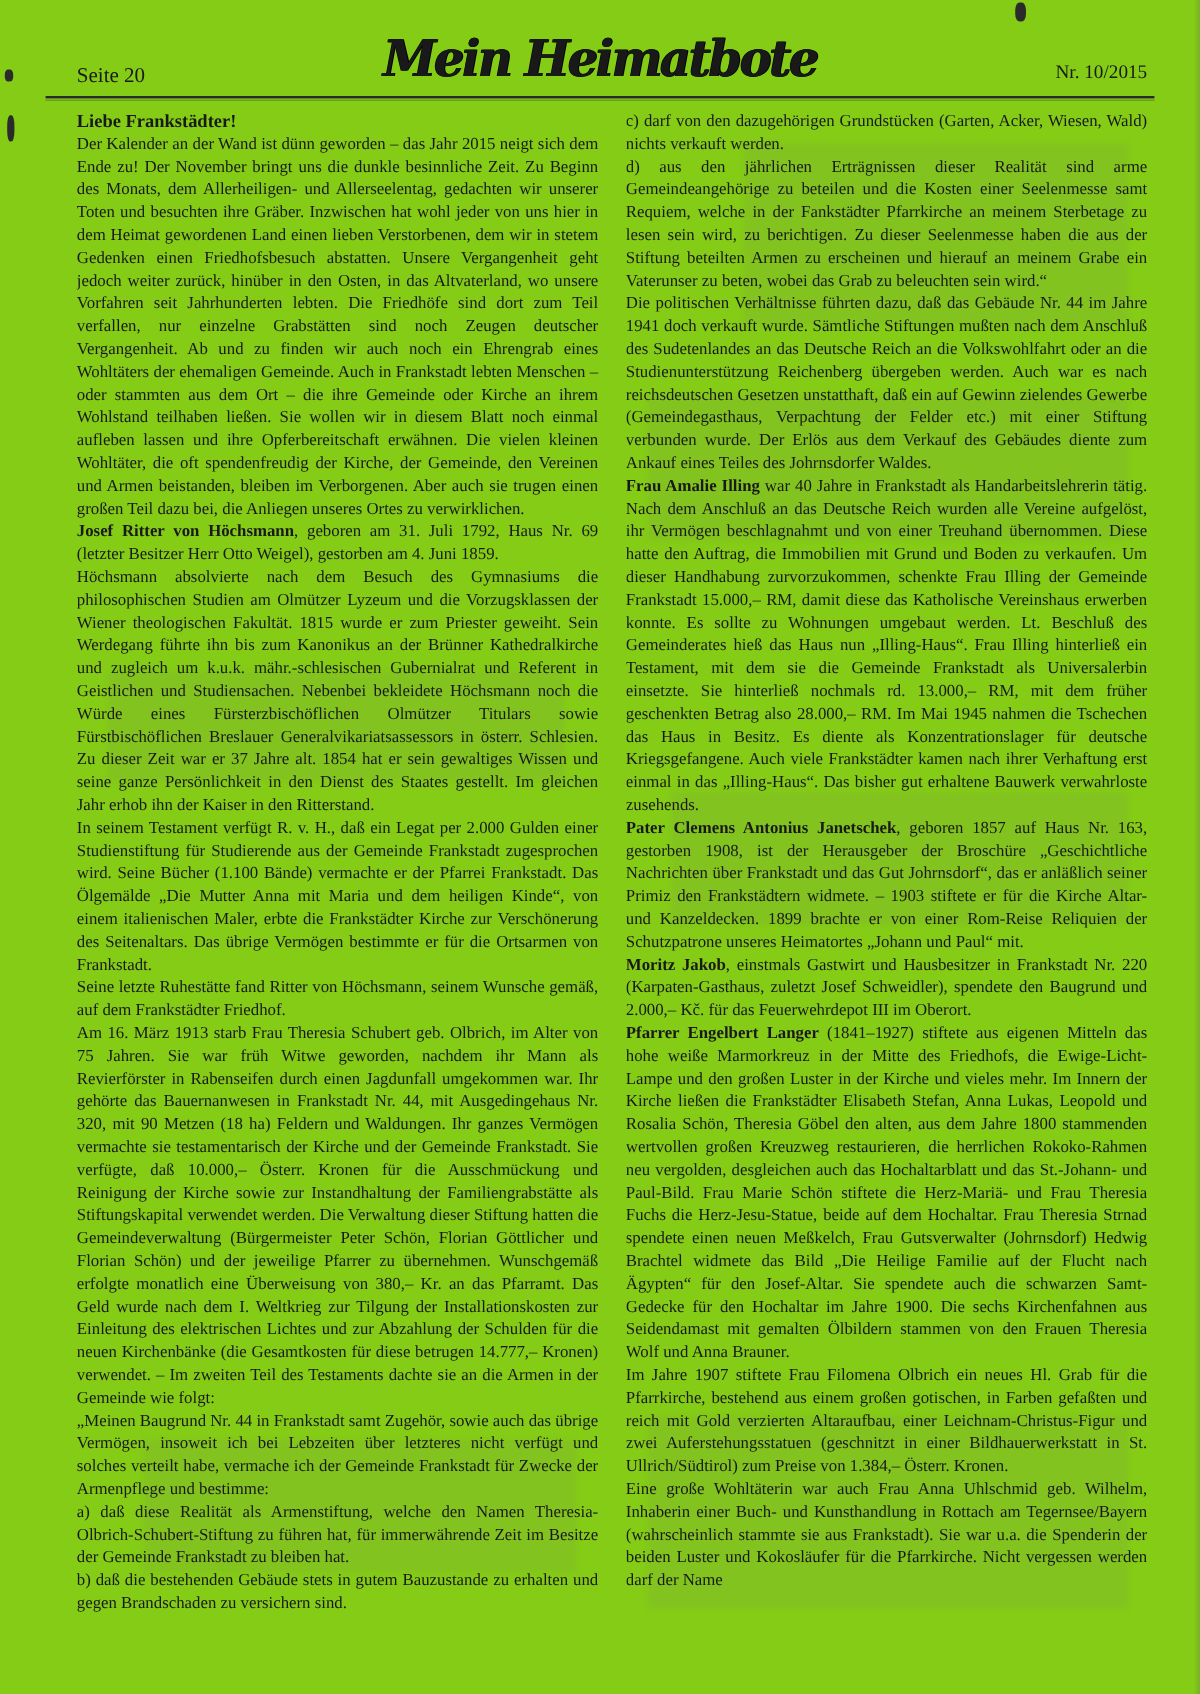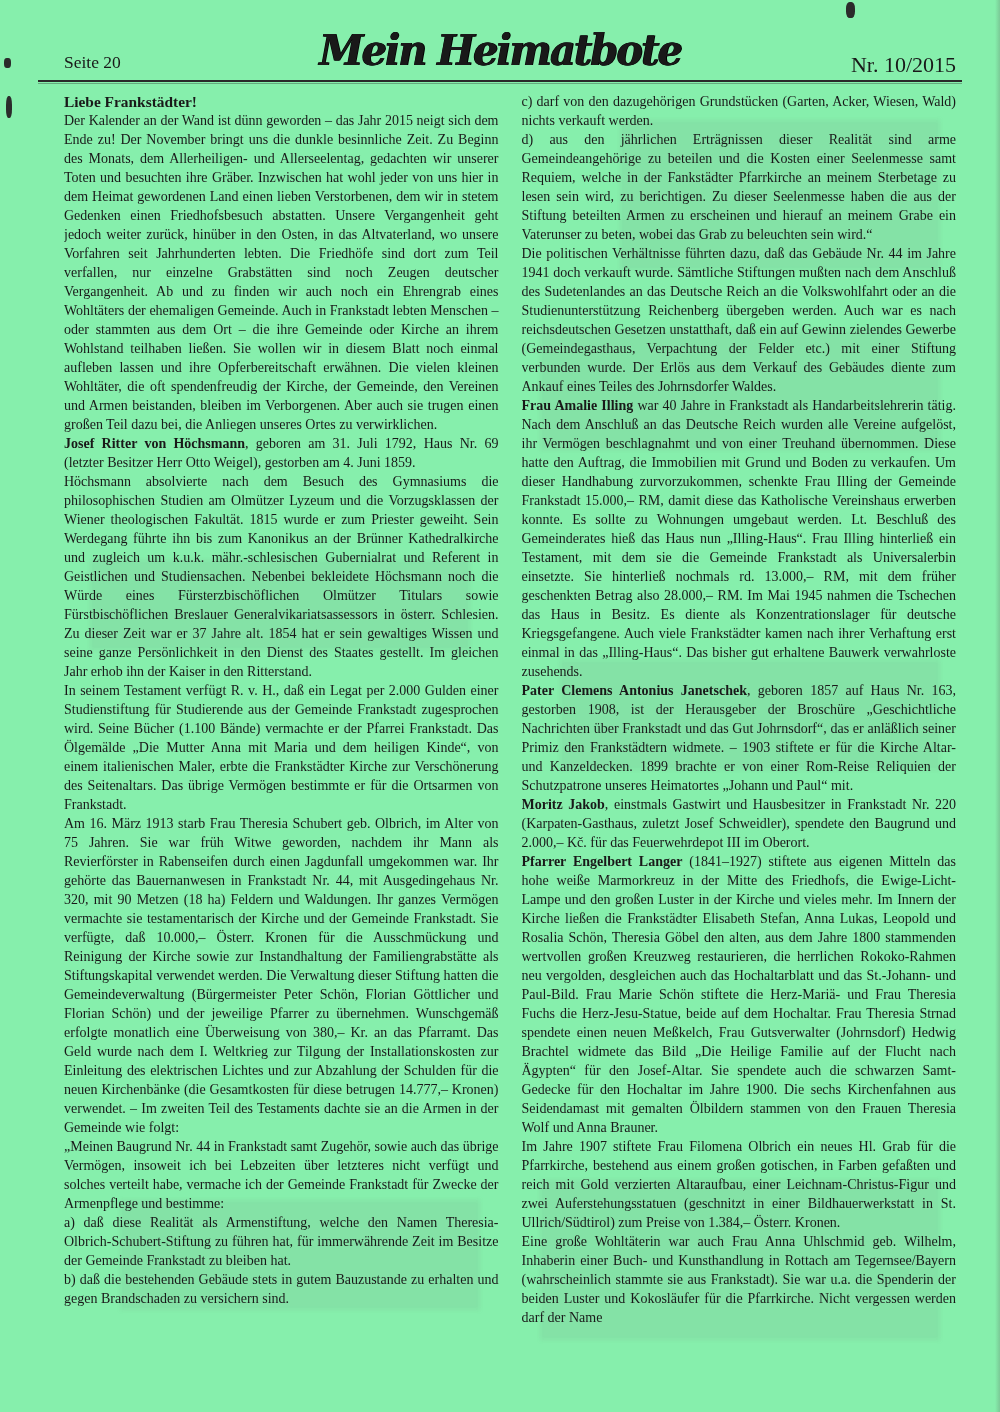--- a/index.html
+++ b/index.html
@@ -1,28 +1,28 @@
 <!DOCTYPE html>
 <html><head>
 <meta charset="utf-8">
 <style>
   html,body{margin:0;padding:0;background:#e8e7e3;}
   .page{
     position:relative;
     width:1000px;height:1412px;
     margin:0 auto;
-    background:#86efac;
+    background:#84cc16;
     overflow:hidden;
     font-family:"Liberation Serif", serif;
     color:#191919;
   }
   
   .header{position:absolute;top:0;left:0;width:100%;height:82px;}
   .page-label{position:absolute;left:64px;top:52px;font-size:17.5px;}
-  .issue-label{position:absolute;right:44px;top:52px;font-size:22px;}
+  .issue-label{position:absolute;right:44px;top:52px;font-size:16px;}
   .masthead{
     position:absolute;left:0;top:26px;width:100%;
     text-align:center;
     font-family:"DejaVu Serif", serif;
     font-weight:700;font-style:italic;
     font-size:40px;line-height:48px;
     letter-spacing:-2px;
     transform:scaleY(1.05);
     text-shadow:0.8px 0 0 #000, -0.4px 0 0 #000;
   }
@@ -71,20 +71,21 @@
   <div class="rule"></div>
 
   <div class="columns">
 
     <div class="col">
       <h2>Liebe Frankstädter!</h2>
       <p><span>Der Kalender an der Wand ist dünn geworden – das Jahr 2015 neigt sich dem Ende zu! Der November bringt uns die dunkle besinnliche Zeit. Zu Beginn des Monats, dem Allerheiligen- und Allerseelentag, gedachten wir unserer Toten und besuchten ihre Gräber. Inzwischen hat wohl jeder von uns hier in dem Heimat gewordenen Land einen lieben Verstorbenen, dem wir in stetem Gedenken einen Friedhofsbesuch abstatten. Unsere Vergangenheit geht jedoch weiter zurück, hinüber in den Osten, in das Altvaterland, wo unsere Vorfahren seit Jahrhunderten lebten. Die Friedhöfe sind dort zum Teil verfallen, nur einzelne Grabstätten sind noch Zeugen deutscher Vergangenheit. Ab und zu finden wir auch noch ein Ehrengrab eines Wohltäters der ehemaligen Gemeinde. Auch in Frankstadt lebten Menschen – oder stammten aus dem Ort – die ihre Gemeinde oder Kirche an ihrem Wohlstand teilhaben ließen. Sie wollen wir in diesem Blatt noch einmal aufleben lassen und ihre Opferbereitschaft erwähnen. Die vielen kleinen Wohltäter, die oft spendenfreudig der Kirche, der Gemeinde, den Vereinen und Armen beistanden, bleiben im Verborgenen. Aber auch sie trugen einen großen Teil dazu bei, die Anliegen unseres Ortes zu verwirklichen.</span></p>
       <p><span class="lead">Josef Ritter von Höchsmann</span><span>, geboren am 31. Juli 1792, Haus Nr. 69 (letzter Besitzer Herr Otto Weigel), gestorben am 4. Juni 1859.</span></p>
       <p><span>Höchsmann absolvierte nach dem Besuch des Gymnasiums die philosophischen Studien am Olmützer Lyzeum und die Vorzugsklassen der Wiener theologischen Fakultät. 1815 wurde er zum Priester geweiht. Sein Werdegang führte ihn bis zum Kanonikus an der Brünner Kathedralkirche und zugleich um k.u.k. mähr.-schlesischen Gubernialrat und Referent in Geistlichen und Studiensachen. Nebenbei bekleidete Höchsmann noch die Würde eines Fürsterzbischöflichen Olmützer Titulars sowie Fürstbischöflichen Breslauer Generalvikariatsassessors in österr. Schlesien. Zu dieser Zeit war er 37 Jahre alt. 1854 hat er sein gewaltiges Wissen und seine ganze Persönlichkeit in den Dienst des Staates gestellt. Im gleichen Jahr erhob ihn der Kaiser in den Ritterstand.</span></p>
       <p><span>In seinem Testament verfügt R. v. H., daß ein Legat per 2.000 Gulden einer Studienstiftung für Studierende aus der Gemeinde Frankstadt zugesprochen wird. Seine Bücher (1.100 Bände) vermachte er der Pfarrei Frankstadt. Das Ölgemälde „Die Mutter Anna mit Maria und dem heiligen Kinde“, von einem italienischen Maler, erbte die Frankstädter Kirche zur Verschönerung des Seitenaltars. Das übrige Vermögen bestimmte er für die Ortsarmen von Frankstadt.</span></p>
+      <p><span>Seine letzte Ruhestätte fand Ritter von Höchsmann, seinem Wunsche gemäß, auf dem Frankstädter Friedhof.</span></p>
       <p><span>Am 16. März 1913 starb Frau Theresia Schubert geb. Olbrich, im Alter von 75 Jahren. Sie war früh Witwe geworden, nachdem ihr Mann als Revierförster in Rabenseifen durch einen Jagdunfall umgekommen war. Ihr gehörte das Bauernanwesen in Frankstadt Nr. 44, mit Ausgedingehaus Nr. 320, mit 90 Metzen (18  ha) Feldern und Waldungen. Ihr ganzes Vermögen vermachte sie testamentarisch der Kirche und der Gemeinde Frankstadt. Sie verfügte, daß 10.000,– Österr. Kronen für die Ausschmückung und Reinigung der Kirche sowie zur Instandhaltung der Familiengrabstätte als Stiftungskapital verwendet werden. Die Verwaltung dieser Stiftung hatten die Gemeindeverwaltung (Bürgermeister Peter Schön, Florian Göttlicher und Florian Schön) und der jeweilige Pfarrer zu übernehmen. Wunschgemäß erfolgte monatlich eine Überweisung von 380,– Kr. an das Pfarramt. Das Geld wurde nach dem I. Weltkrieg zur Tilgung der Installationskosten zur Einleitung des elektrischen Lichtes und zur Abzahlung der Schulden für die neuen Kirchenbänke (die Gesamtkosten für diese betrugen 14.777,– Kronen) verwendet. – Im zweiten Teil des Testaments dachte sie an die Armen in der Gemeinde wie folgt:</span></p>
       <p><span>„Meinen Baugrund Nr. 44 in Frankstadt samt Zugehör, sowie auch das übrige Vermögen, insoweit ich bei Lebzeiten über letzteres nicht verfügt und solches verteilt habe, vermache ich der Gemeinde Frankstadt für Zwecke der Armenpflege und bestimme:</span></p>
       <p><span>a) daß diese Realität als Armenstiftung, welche den Namen Theresia-Olbrich-Schubert-Stiftung zu führen hat, für immerwährende Zeit im Besitze der Gemeinde Frankstadt zu bleiben hat.</span></p>
       <p><span>b) daß die bestehenden Gebäude stets in gutem Bauzustande zu erhalten und gegen Brandschaden zu versichern sind.</span></p>
     </div>
 
     <div class="col">
       <p><span>c) darf von den dazugehörigen Grundstücken (Garten, Acker, Wiesen, Wald) nichts verkauft werden.</span></p>
       <p><span>d) aus den jährlichen Erträgnissen dieser Realität sind arme Gemeindeangehörige zu beteilen und die Kosten einer Seelenmesse samt Requiem, welche in der Fankstädter Pfarrkirche an meinem Sterbetage zu lesen sein wird, zu berichtigen. Zu dieser Seelenmesse haben die aus der Stiftung beteilten Armen zu erscheinen und hierauf an meinem Grabe ein Vaterunser zu beten, wobei das Grab zu beleuchten sein wird.“</span></p>
       <p><span>Die politischen Verhältnisse führten dazu, daß das Gebäude Nr. 44 im Jahre 1941 doch verkauft wurde. Sämtliche Stiftungen mußten nach dem Anschluß des Sudetenlandes an das Deutsche Reich an die Volkswohlfahrt oder an die Studienunterstützung Reichenberg übergeben werden. Auch war es nach reichsdeutschen Gesetzen unstatthaft, daß ein auf Gewinn zielendes Gewerbe (Gemeindegasthaus, Verpachtung der Felder etc.) mit einer Stiftung verbunden wurde. Der Erlös aus dem Verkauf des Gebäudes diente zum Ankauf eines Teiles des Johrnsdorfer Waldes.</span></p>

